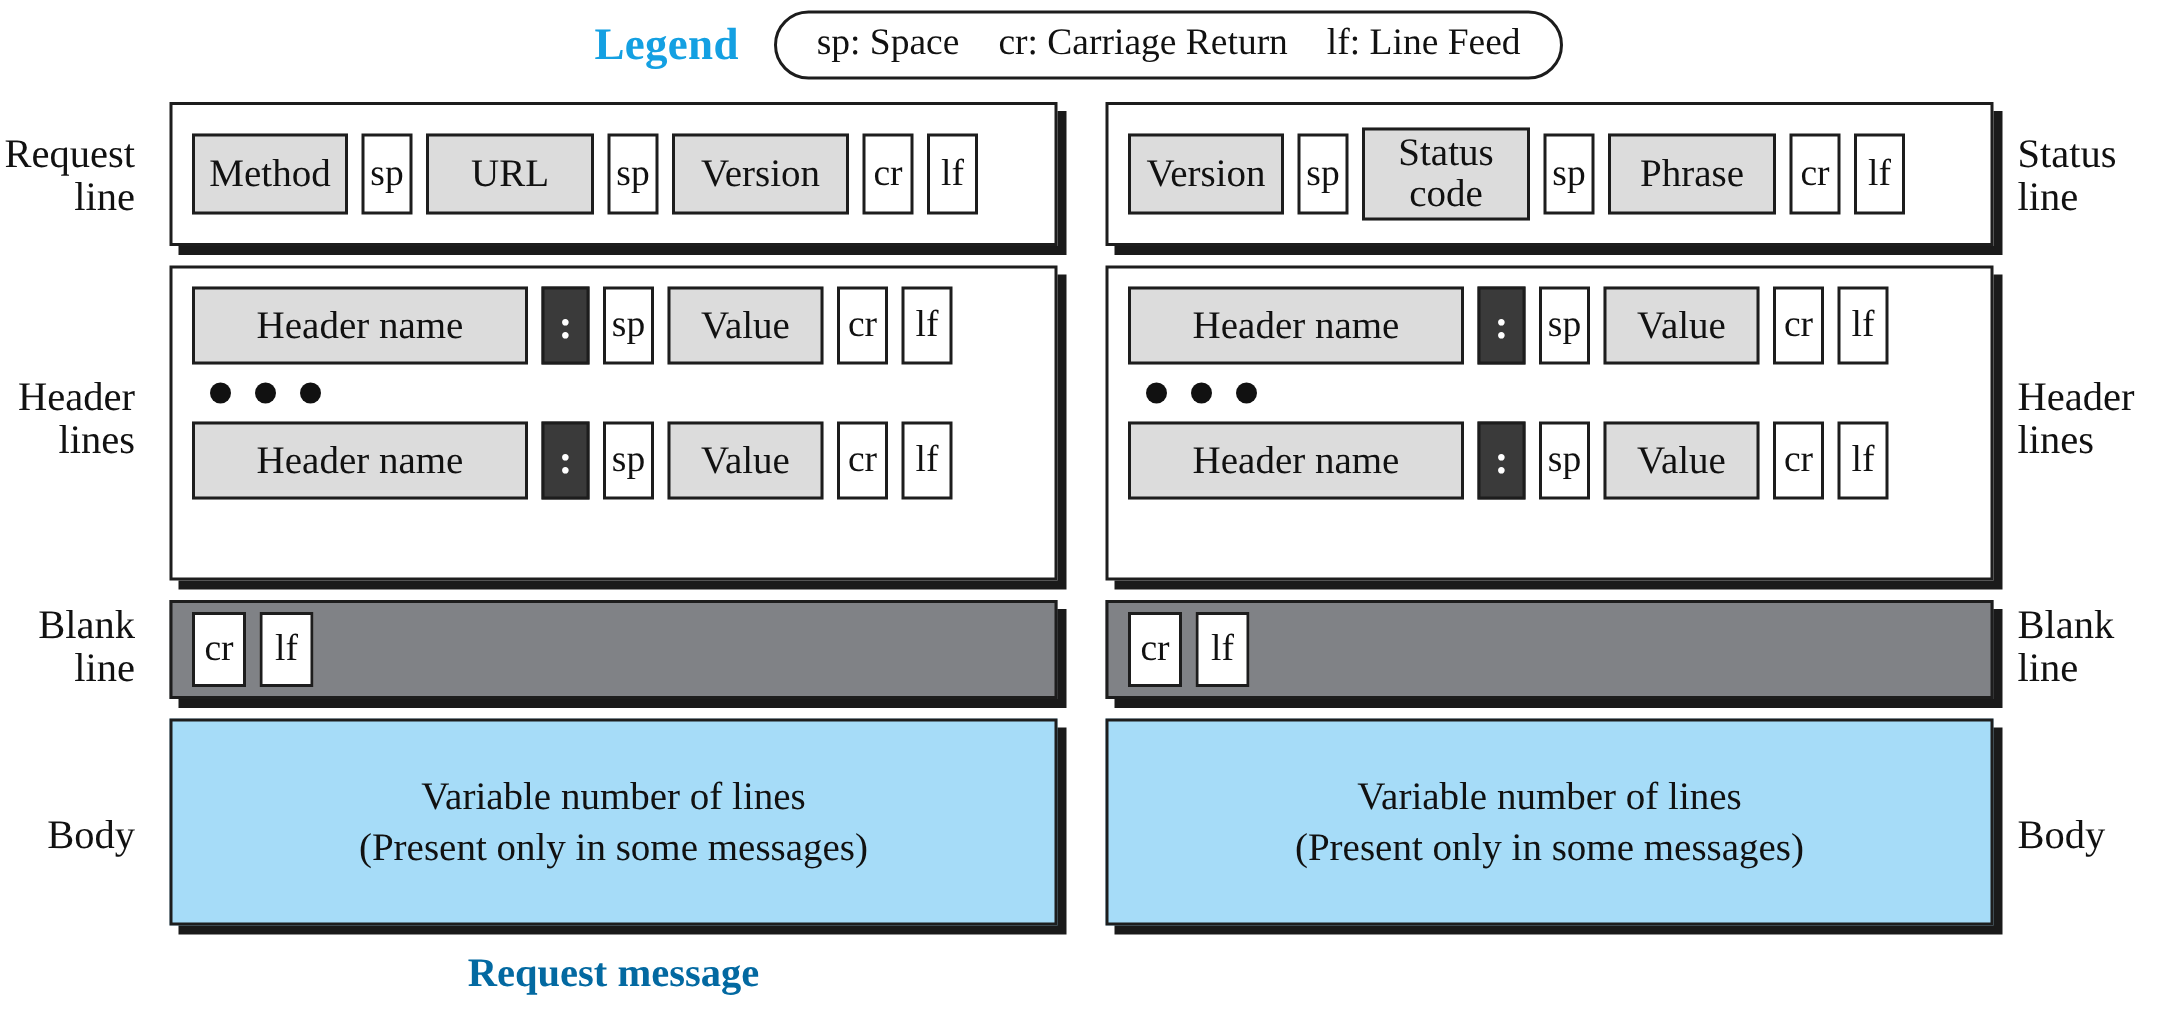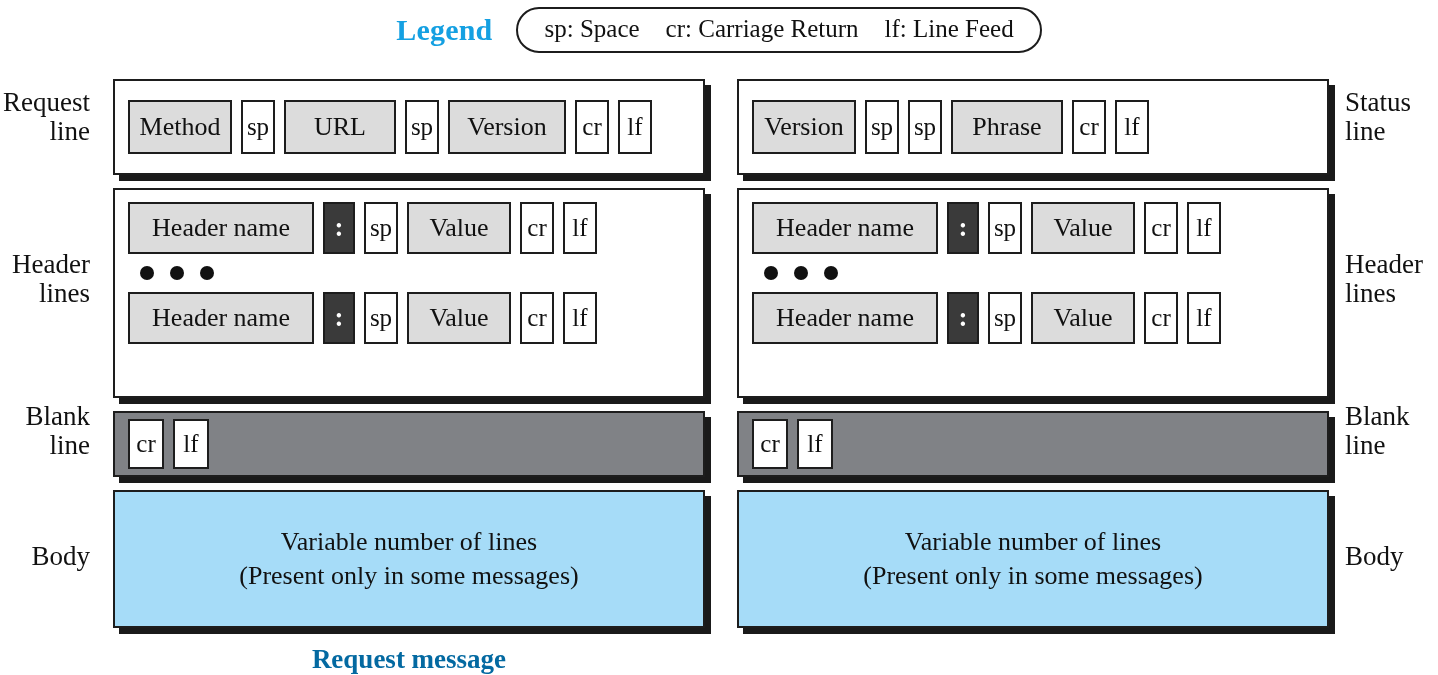--- a/index.html
+++ b/index.html
@@ -43,21 +43,21 @@
     align-items: center;
     gap: 26px;
     font-size: 25px;
     white-space: nowrap;
   }
   .legend-entry { white-space: nowrap; }
 
   
   .column {
     position: absolute;
-    top: 79px;
+    top: 68px;
     width: 592px;
   }
   #request-column  { left: 113px; }
   #response-column { left: 737px; }
 
   
   .side-label {
     position: absolute;
     font-size: 27px;
     line-height: 1.08;
@@ -124,21 +124,21 @@
   #response-column .startline-panel .fieldbox.w-status { width: 112px; height: 62px; }
   #response-column .startline-panel .fieldbox.w-phrase { width: 112px; }
 
   
   .headers-panel {
     height: 210px;
     padding: 12px 0 0 13px;
     box-sizing: border-box;
   }
   .headers-panel .field-row .fieldbox       { height: 52px; }
-  .headers-panel .fieldbox.w-name           { width: 186px; }
+  .headers-panel .fieldbox.w-name           { width: 224px; }
   .headers-panel .fieldbox.w-value          { width: 104px; text-align: center; }
   .headers-panel .fieldbox.colon            { width: 32px; }
   .headers-panel .fieldbox.small            { width: 34px; }
 
   .dots-row {
     display: flex;
     gap: 16px;
     padding: 12px 0 12px 12px;
     height: 14px;
     align-items: center;
@@ -257,20 +257,21 @@
 
   <div class="caption">Request message</div>
 </div>
 
 <div class="column" id="response-column">
 
   <div class="panel startline-panel">
     <div class="field-row">
       <div class="fieldbox w-big">Version</div>
       <div class="fieldbox small">sp</div>
+      <div class="fieldbox w-status">Status code</div>
       <div class="fieldbox small">sp</div>
       <div class="fieldbox w-phrase">Phrase</div>
       <div class="fieldbox small">cr</div>
       <div class="fieldbox small">lf</div>
     </div>
   </div>
 
   <div class="panel headers-panel">
     <div class="field-row">
       <div class="fieldbox w-name">Header name</div>

